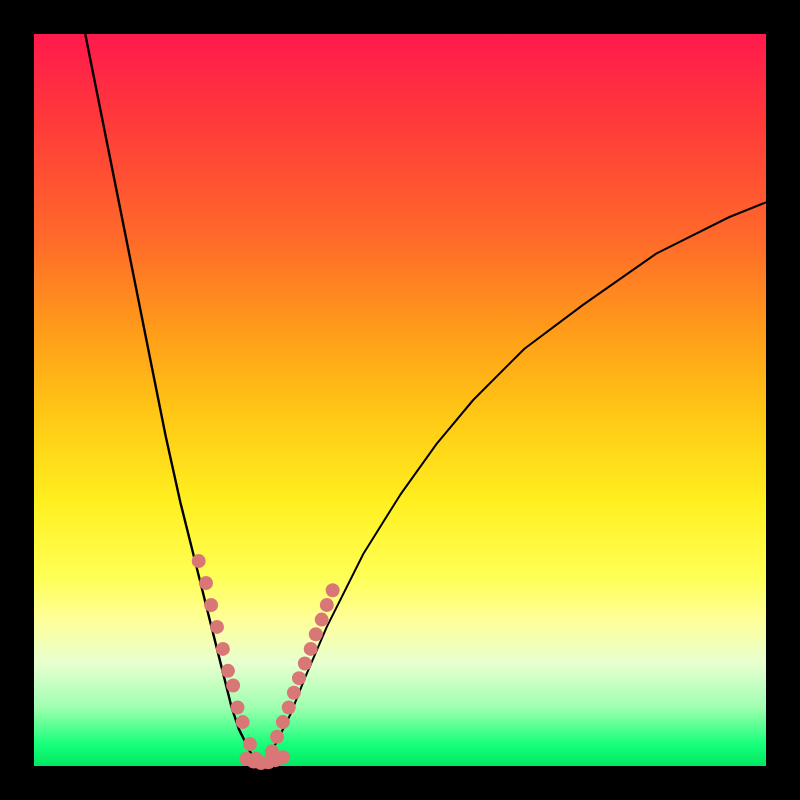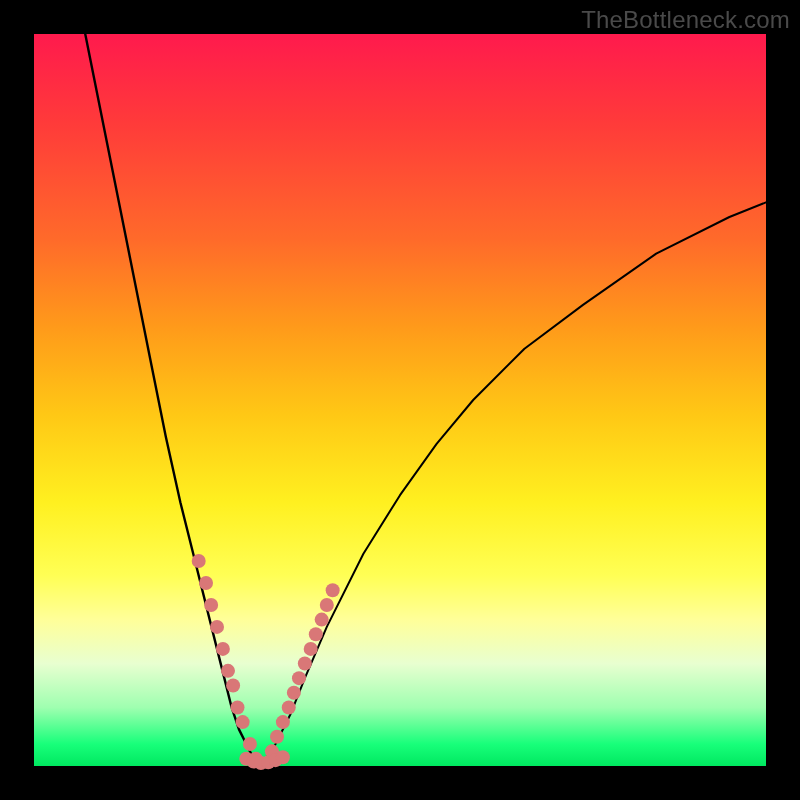--- a/index.html
+++ b/index.html
@@ -53,21 +53,20 @@
     top: 0;
     width: 732px;
     height: 732px;
     overflow: visible;
   }
 </style>
 </head>
 <body>
 
 <div class="frame">
-  <div class="watermark">TheBottleneck.com</div>
   <div class="plot-area">
     <svg class="curves" viewBox="0 0 732 732">
       <g>
           <path d="M51.24 0.00 L73.20 109.80 L95.16 219.60 L117.12 329.40 L131.76 402.60 L146.40 468.48 L161.04 527.04 L175.68 585.60 L183.00 614.88 L190.32 644.16 L197.64 673.44 L204.96 695.40 L212.28 710.04 L219.60 724.68 L226.92 732.00 " fill="none" stroke="#000000" stroke-width="2.4" stroke-linecap="round" stroke-linejoin="round"></path>
         </g>
       <g>
           <path d="M226.92 732.00 L241.56 710.04 L256.20 680.76 L270.84 644.16 L292.80 592.92 L329.40 519.72 L366.00 461.16 L402.60 409.92 L439.20 366.00 L490.44 314.76 L549.00 270.84 L622.20 219.60 L695.40 183.00 L732.00 168.36 " fill="none" stroke="#000000" stroke-width="2" stroke-linecap="round" stroke-linejoin="round"></path>
         </g>
       <g>
           <circle cx="164.70" cy="527.04" r="7" fill="#d97777"></circle>

